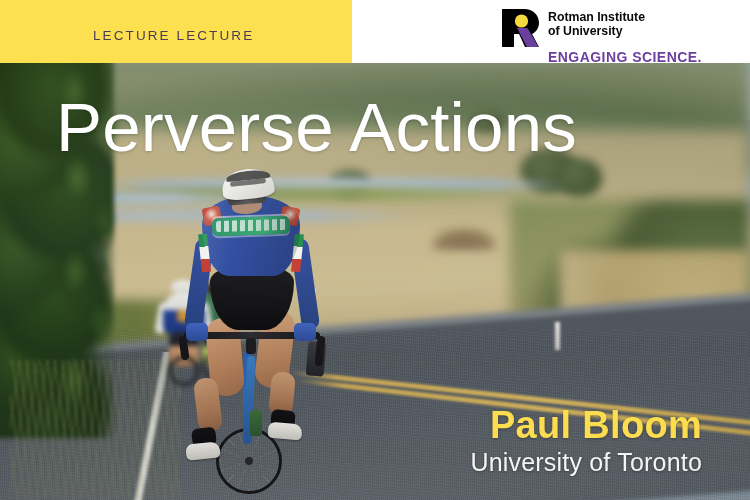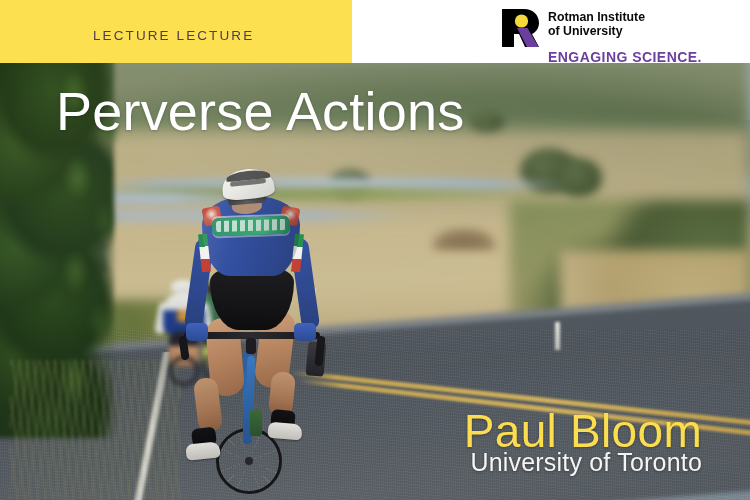--- a/index.html
+++ b/index.html
@@ -424,28 +424,28 @@
     white-space:nowrap;
   }
   .logo-tag {
     position:absolute; left:48px; top:42px;
     font-size:14px; font-weight:bold; letter-spacing:.45px; color:#6b3f9e;
     white-space:nowrap;
   }
 
   
   .title {
-    position:absolute; left:56px; top:80px;
-    font-size:54px; font-weight:300; color:#ffffff;
+    position:absolute; left:56px; top:88px;
+    font-size:69px; font-weight:300; color:#ffffff;
     letter-spacing:.2px; white-space:nowrap;
     text-shadow:0 1px 3px rgba(0,0,0,.22);
   }
   .speaker {
     position:absolute; right:48px; top:404px;
-    font-size:46px; font-weight:400; color:#fcdd4f;
+    font-size:38px; font-weight:700; color:#fcdd4f;
     letter-spacing:.3px; white-space:nowrap; text-align:center;
     text-shadow:0 1px 3px rgba(0,0,0,.3);
   }
   .affiliation {
     position:absolute; right:48px; top:448px;
     font-size:25px; font-weight:300; color:#f4f4f2;
     letter-spacing:.2px; white-space:nowrap; text-align:right;
     text-shadow:0 1px 3px rgba(0,0,0,.35);
   }
 </style>

